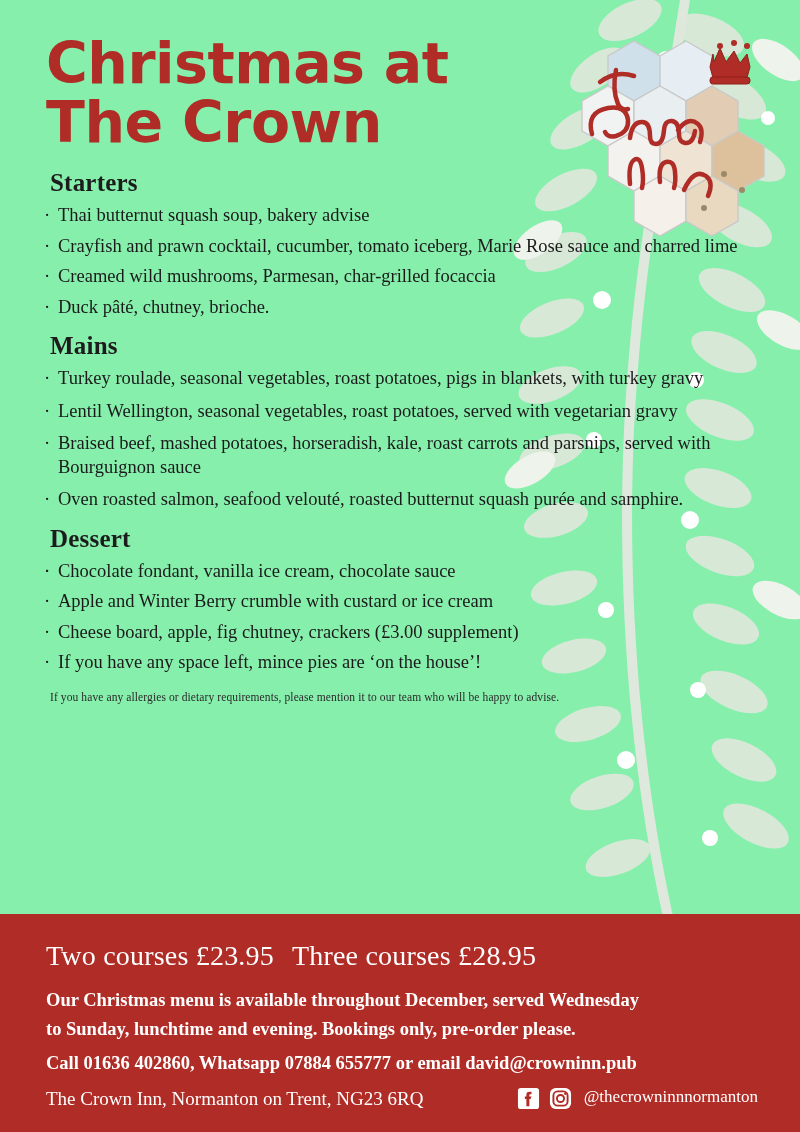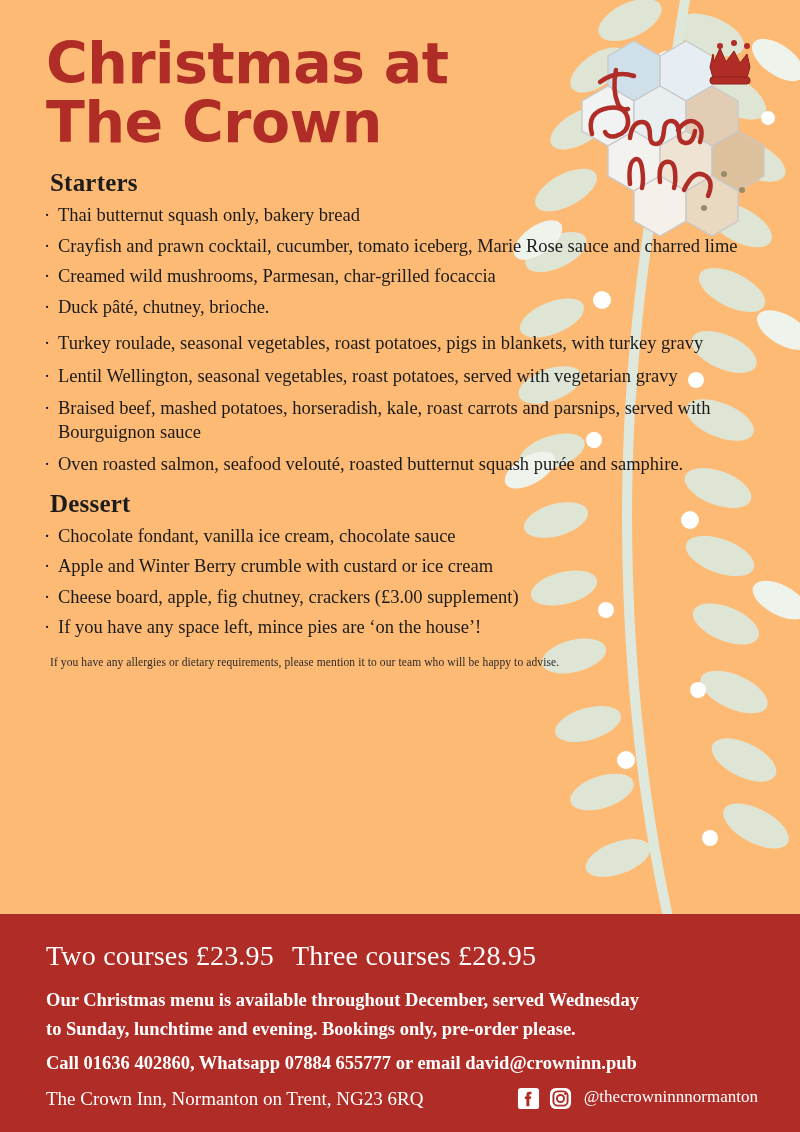--- a/index.html
+++ b/index.html
@@ -11,21 +11,21 @@
     height: 1132px;
     background: #ffffff;
     font-family: "Liberation Serif", serif;
     overflow: hidden;
     position: relative;
   }
   .page {
     position: relative;
     width: 800px;
     height: 1132px;
-    background: #fdba74;
+    background: #86efac;
     overflow: hidden;
   }
 
   
   .foliage {
     position: absolute;
     top: 0;
     right: 0;
     width: 420px;
     height: 930px;
@@ -257,28 +257,29 @@
       <span>Christmas at</span><br>
       <span>The Crown</span>
     </h1>
   </div>
 
   <div class="menu">
 
     <div class="section starters">
       <h2 class="section-title">Starters</h2>
       <ul class="items">
-        <li class="item"><span class="bullet">·</span><span>Thai butternut squash only, bakery bread</span></li>
+        <li class="item"><span class="bullet">·</span><span>Thai butternut squash soup, bakery advise</span></li>
         <li class="item"><span class="bullet">·</span><span>Crayfish and prawn cocktail, cucumber, tomato iceberg, Marie Rose sauce and charred lime</span></li>
         <li class="item"><span class="bullet">·</span><span>Creamed wild mushrooms, Parmesan, char-grilled focaccia</span></li>
         <li class="item"><span class="bullet">·</span><span>Duck pâté, chutney, brioche.</span></li>
       </ul>
     </div>
 
     <div class="section mains">
+      <h2 class="section-title">Mains</h2>
       <ul class="items">
         <li class="item"><span class="bullet">·</span><span>Turkey roulade, seasonal vegetables, roast potatoes, pigs in blankets, with turkey gravy</span></li>
         <li class="item"><span class="bullet">·</span><span>Lentil Wellington, seasonal vegetables, roast potatoes, served with vegetarian gravy</span></li>
         <li class="item"><span class="bullet">·</span><span>Braised beef, mashed potatoes, horseradish, kale, roast carrots and parsnips, served with Bourguignon sauce</span></li>
         <li class="item"><span class="bullet">·</span><span>Oven roasted salmon, seafood velouté, roasted butternut squash purée and samphire.</span></li>
       </ul>
     </div>
 
     <div class="section dessert">
       <h2 class="section-title">Dessert</h2>

